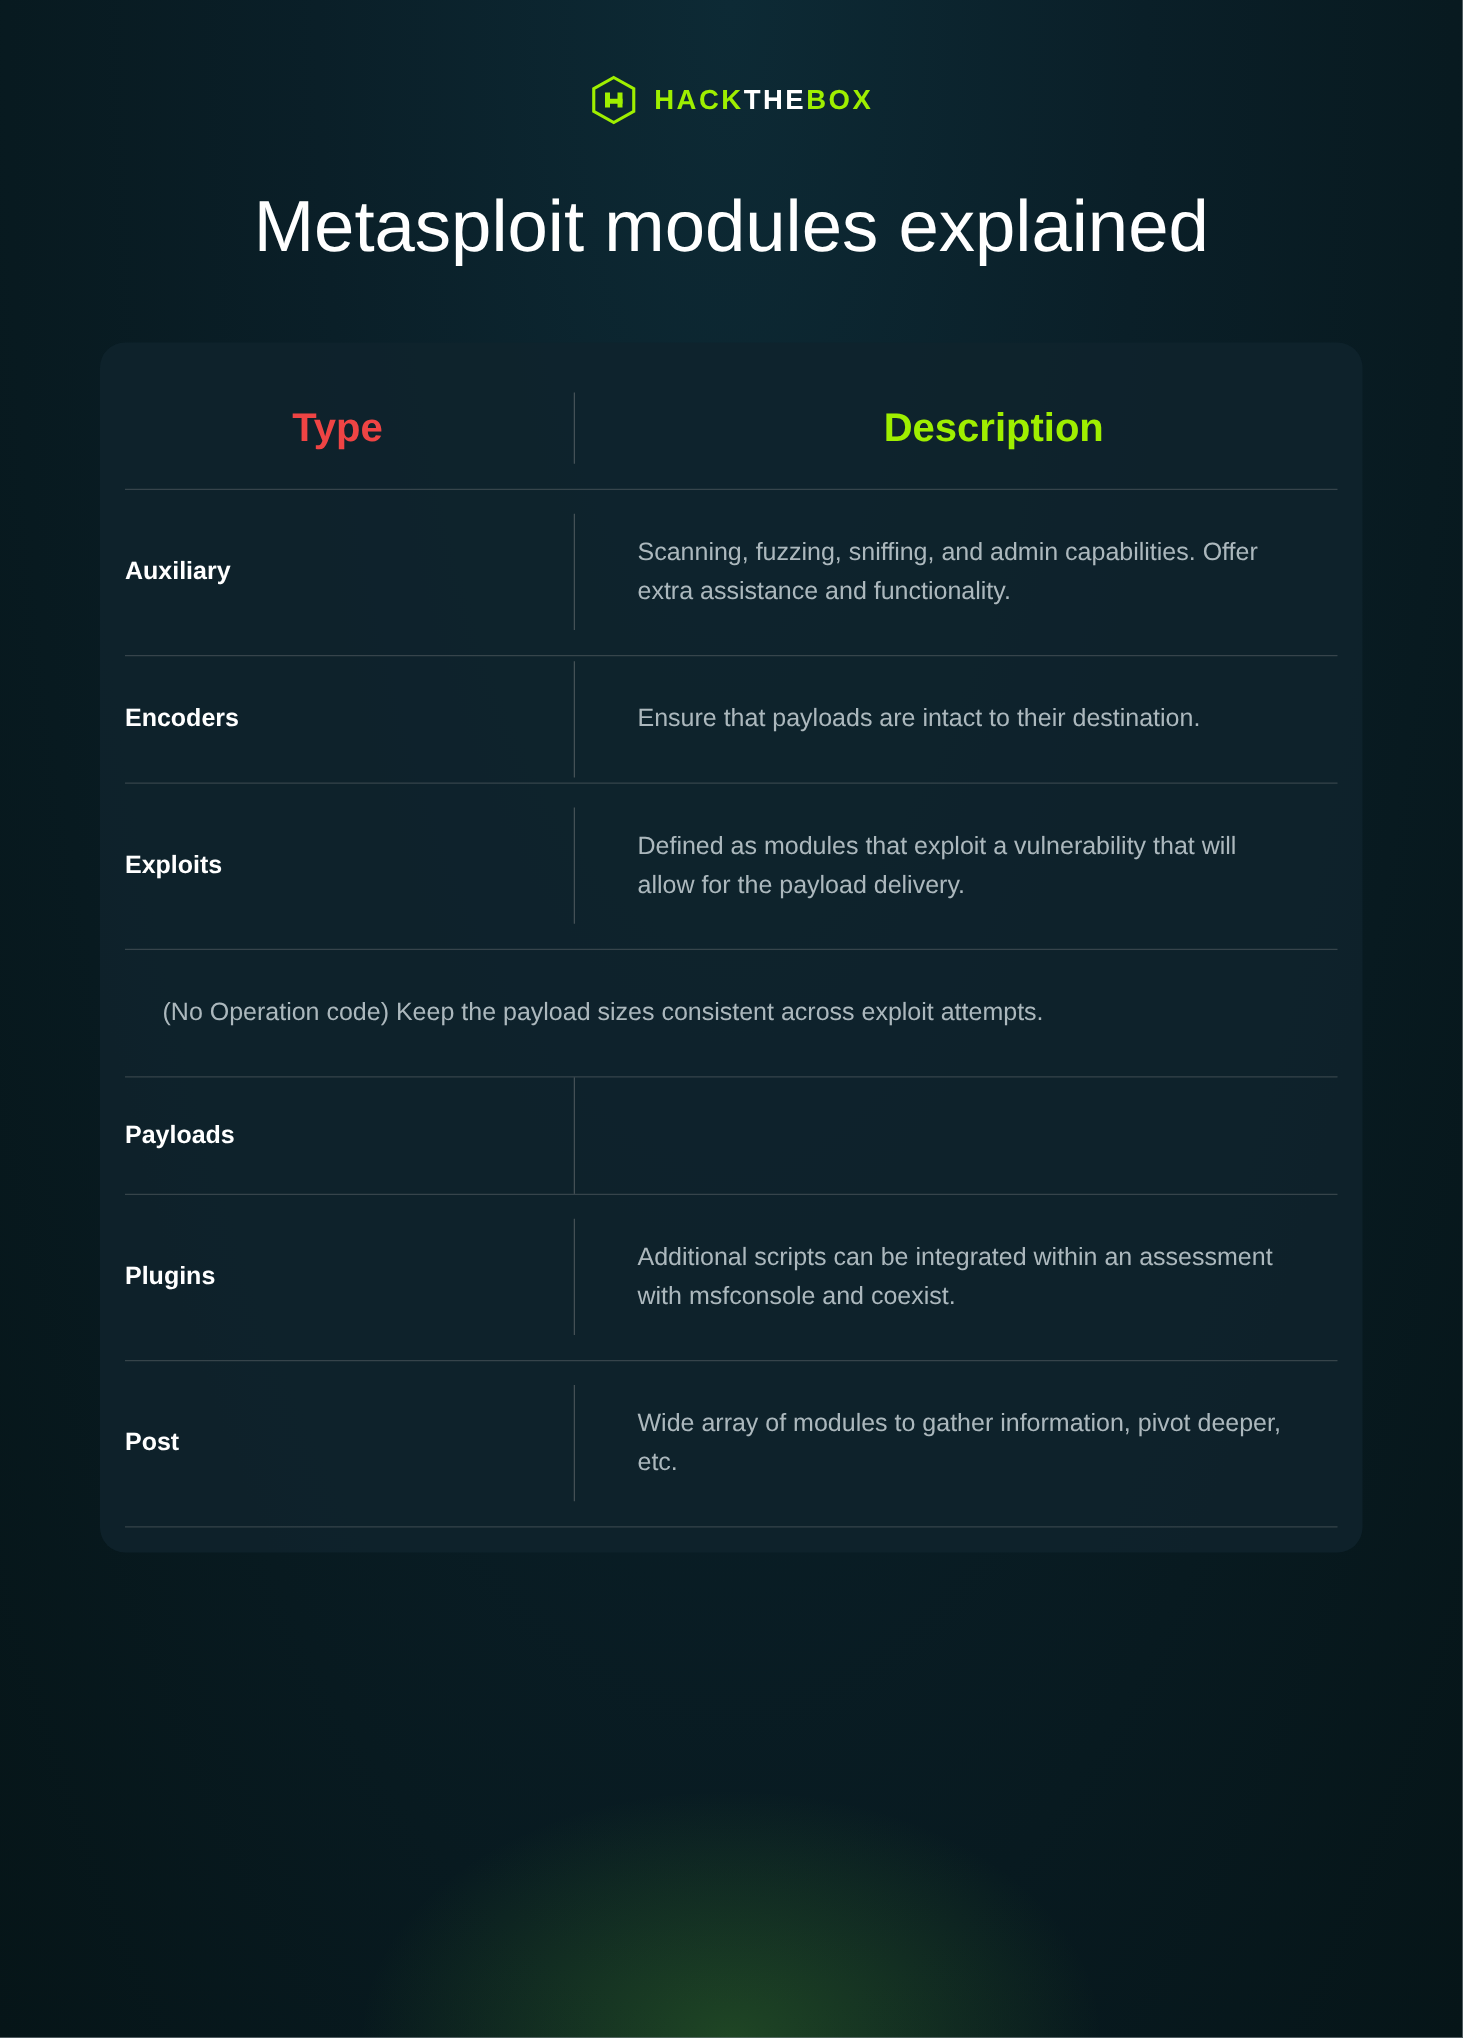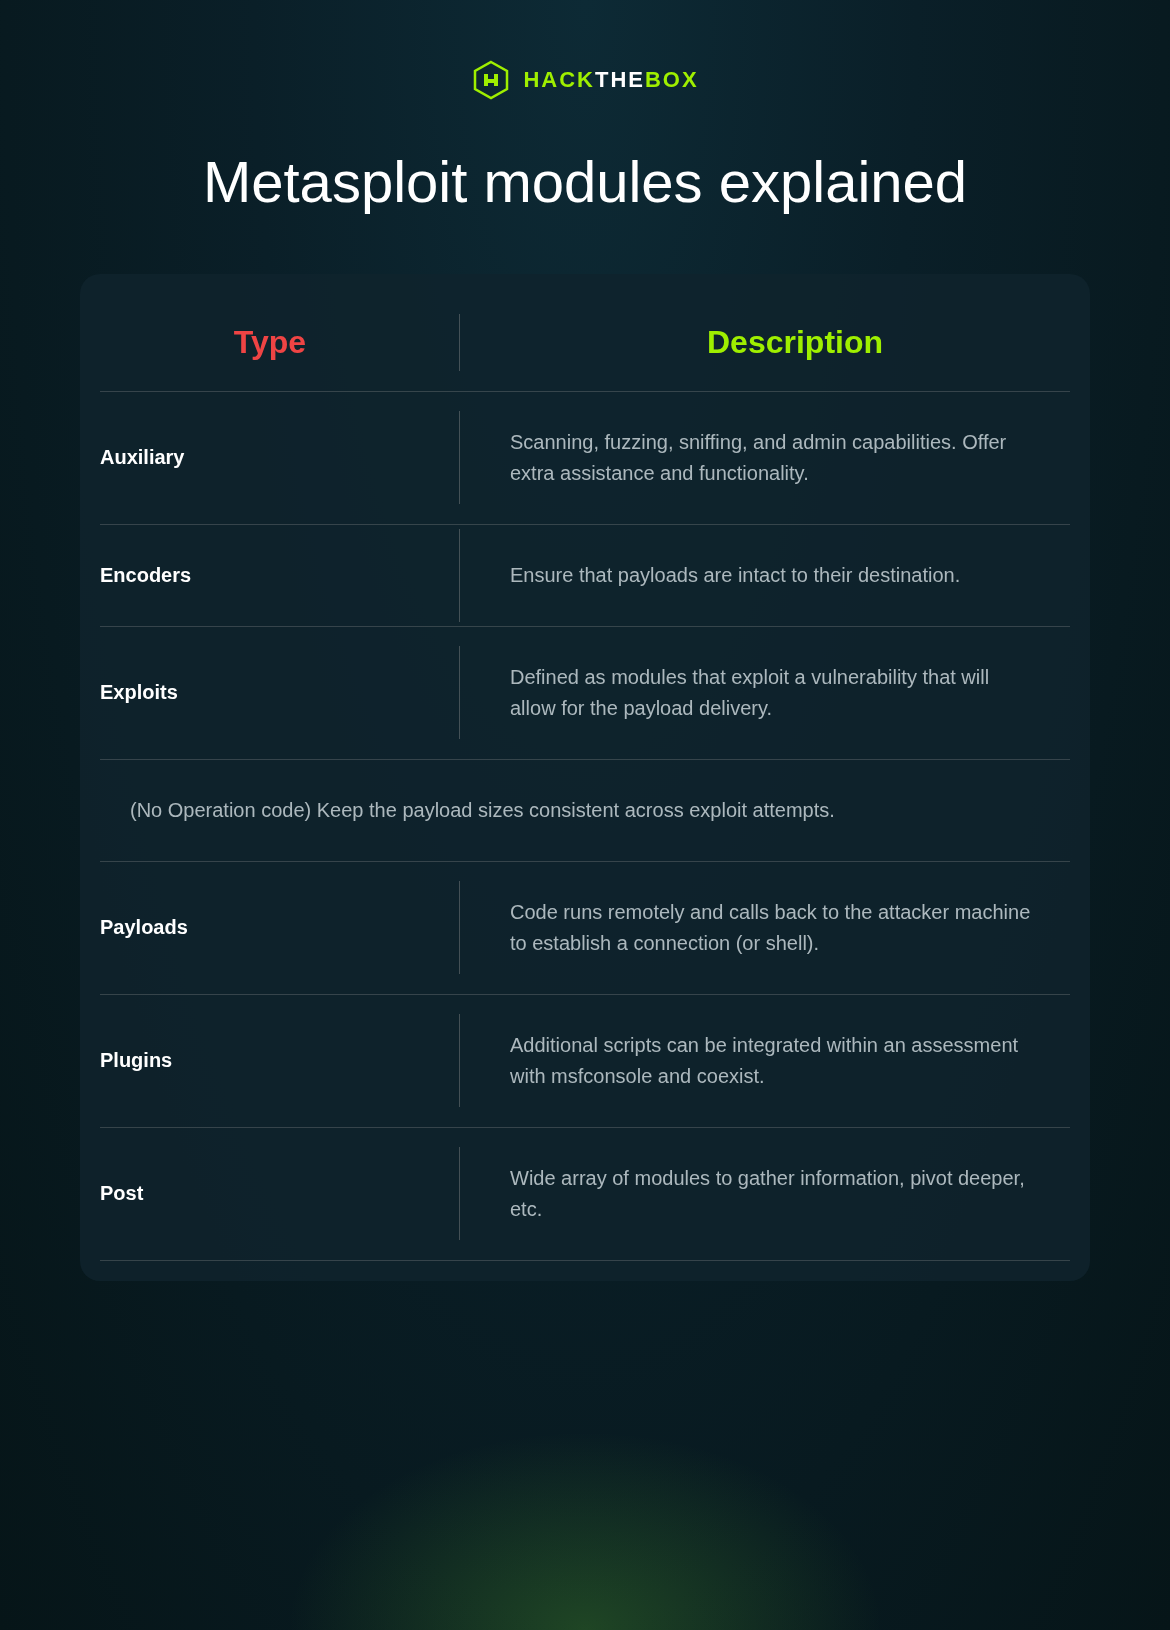--- a/index.html
+++ b/index.html
@@ -188,21 +188,20 @@
         <div class="row-type">Exploits</div>
         <div class="row-desc">Defined as modules that exploit a vulnerability that will allow for the payload delivery.</div>
       </div>
       <div class="divider"></div>
       <div class="table-row">
         <div class="row-desc">(No Operation code) Keep the payload sizes consistent across exploit attempts.</div>
       </div>
       <div class="divider"></div>
       <div class="table-row">
         <div class="row-type">Payloads</div>
-        <div class="row-desc">Code runs remotely and calls back to the attacker machine to establish a connection (or shell).</div>
       </div>
       <div class="divider"></div>
       <div class="table-row">
         <div class="row-type">Plugins</div>
         <div class="row-desc">Additional scripts can be integrated within an assessment with msfconsole and coexist.</div>
       </div>
       <div class="divider"></div>
       <div class="table-row">
         <div class="row-type">Post</div>
         <div class="row-desc">Wide array of modules to gather information, pivot deeper, etc.</div>

